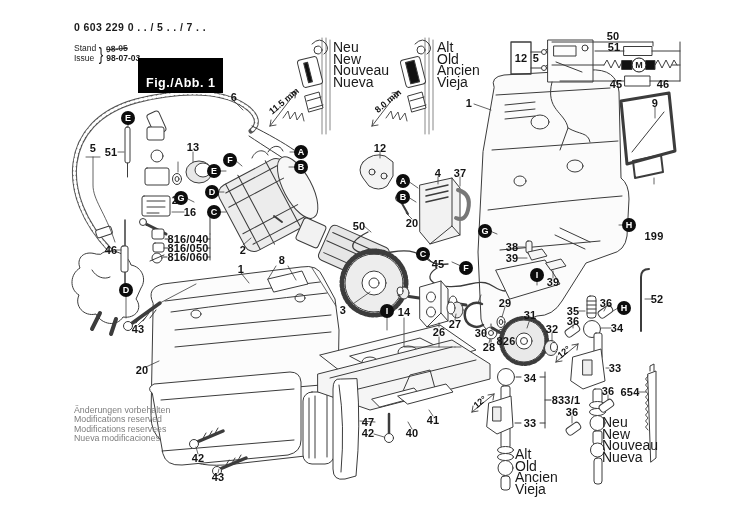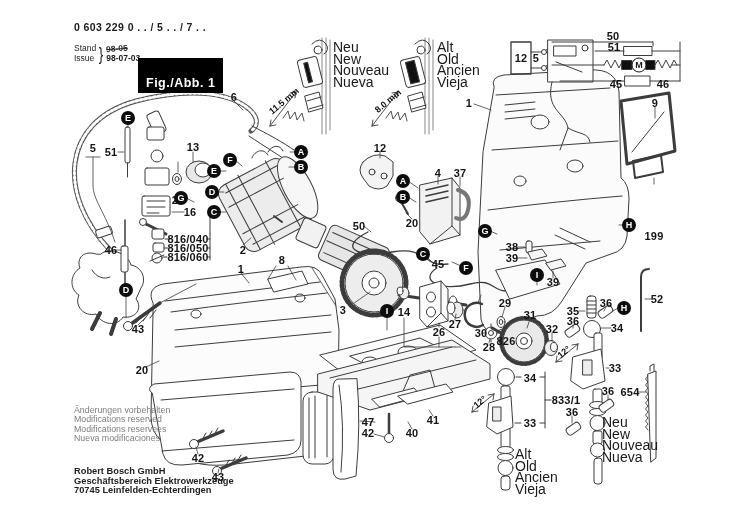--- a/index.html
+++ b/index.html
@@ -521,18 +521,13 @@
       </div>
       <div class="motor-symbol" style="left: 639px; top: 65px;">M</div>
     </div>
 
   <div class="notice" id="notice">
       <div>Änderungen vorbehalten</div>
       <div>Modifications reserved</div>
       <div>Modifications reservees</div>
       <div>Nueva modificaciones</div>
     </div>
-  <div class="company" id="company">
-      <div>Robert Bosch GmbH</div>
-      <div>Geschäftsbereich Elektrowerkzeuge</div>
-      <div>70745 Leinfelden-Echterdingen</div>
-    </div>
 </div>
 
 </body></html>

